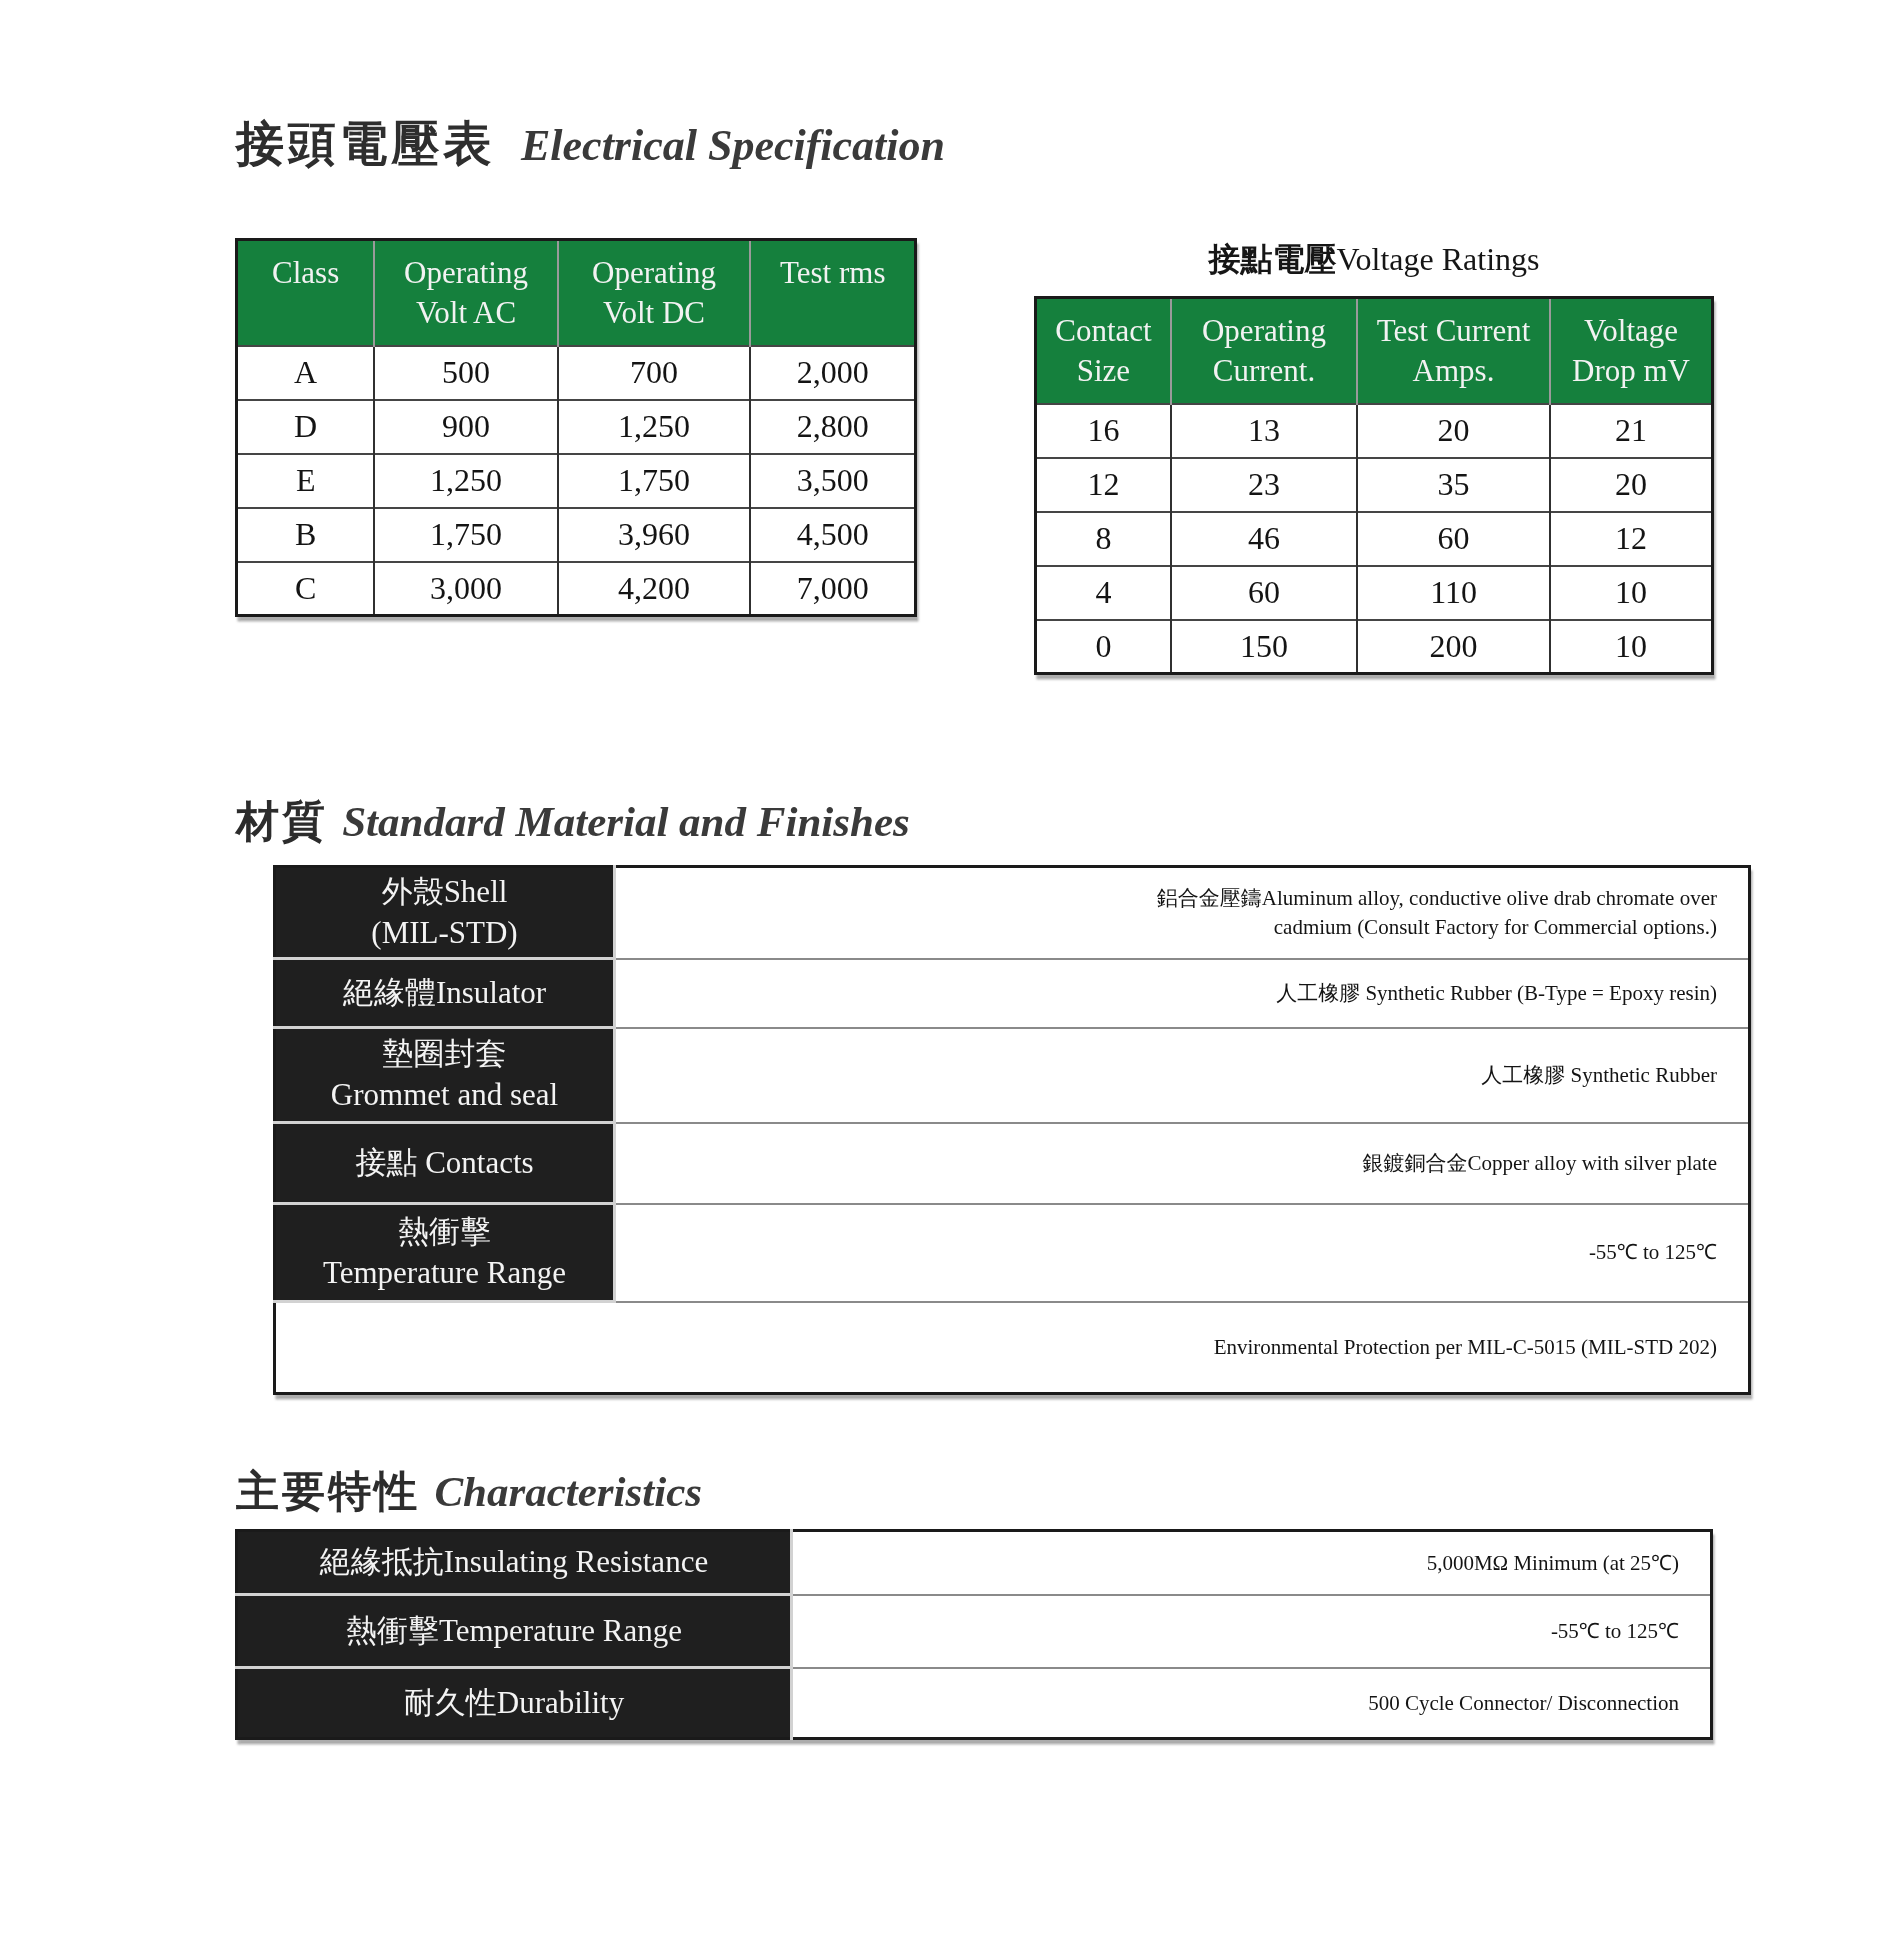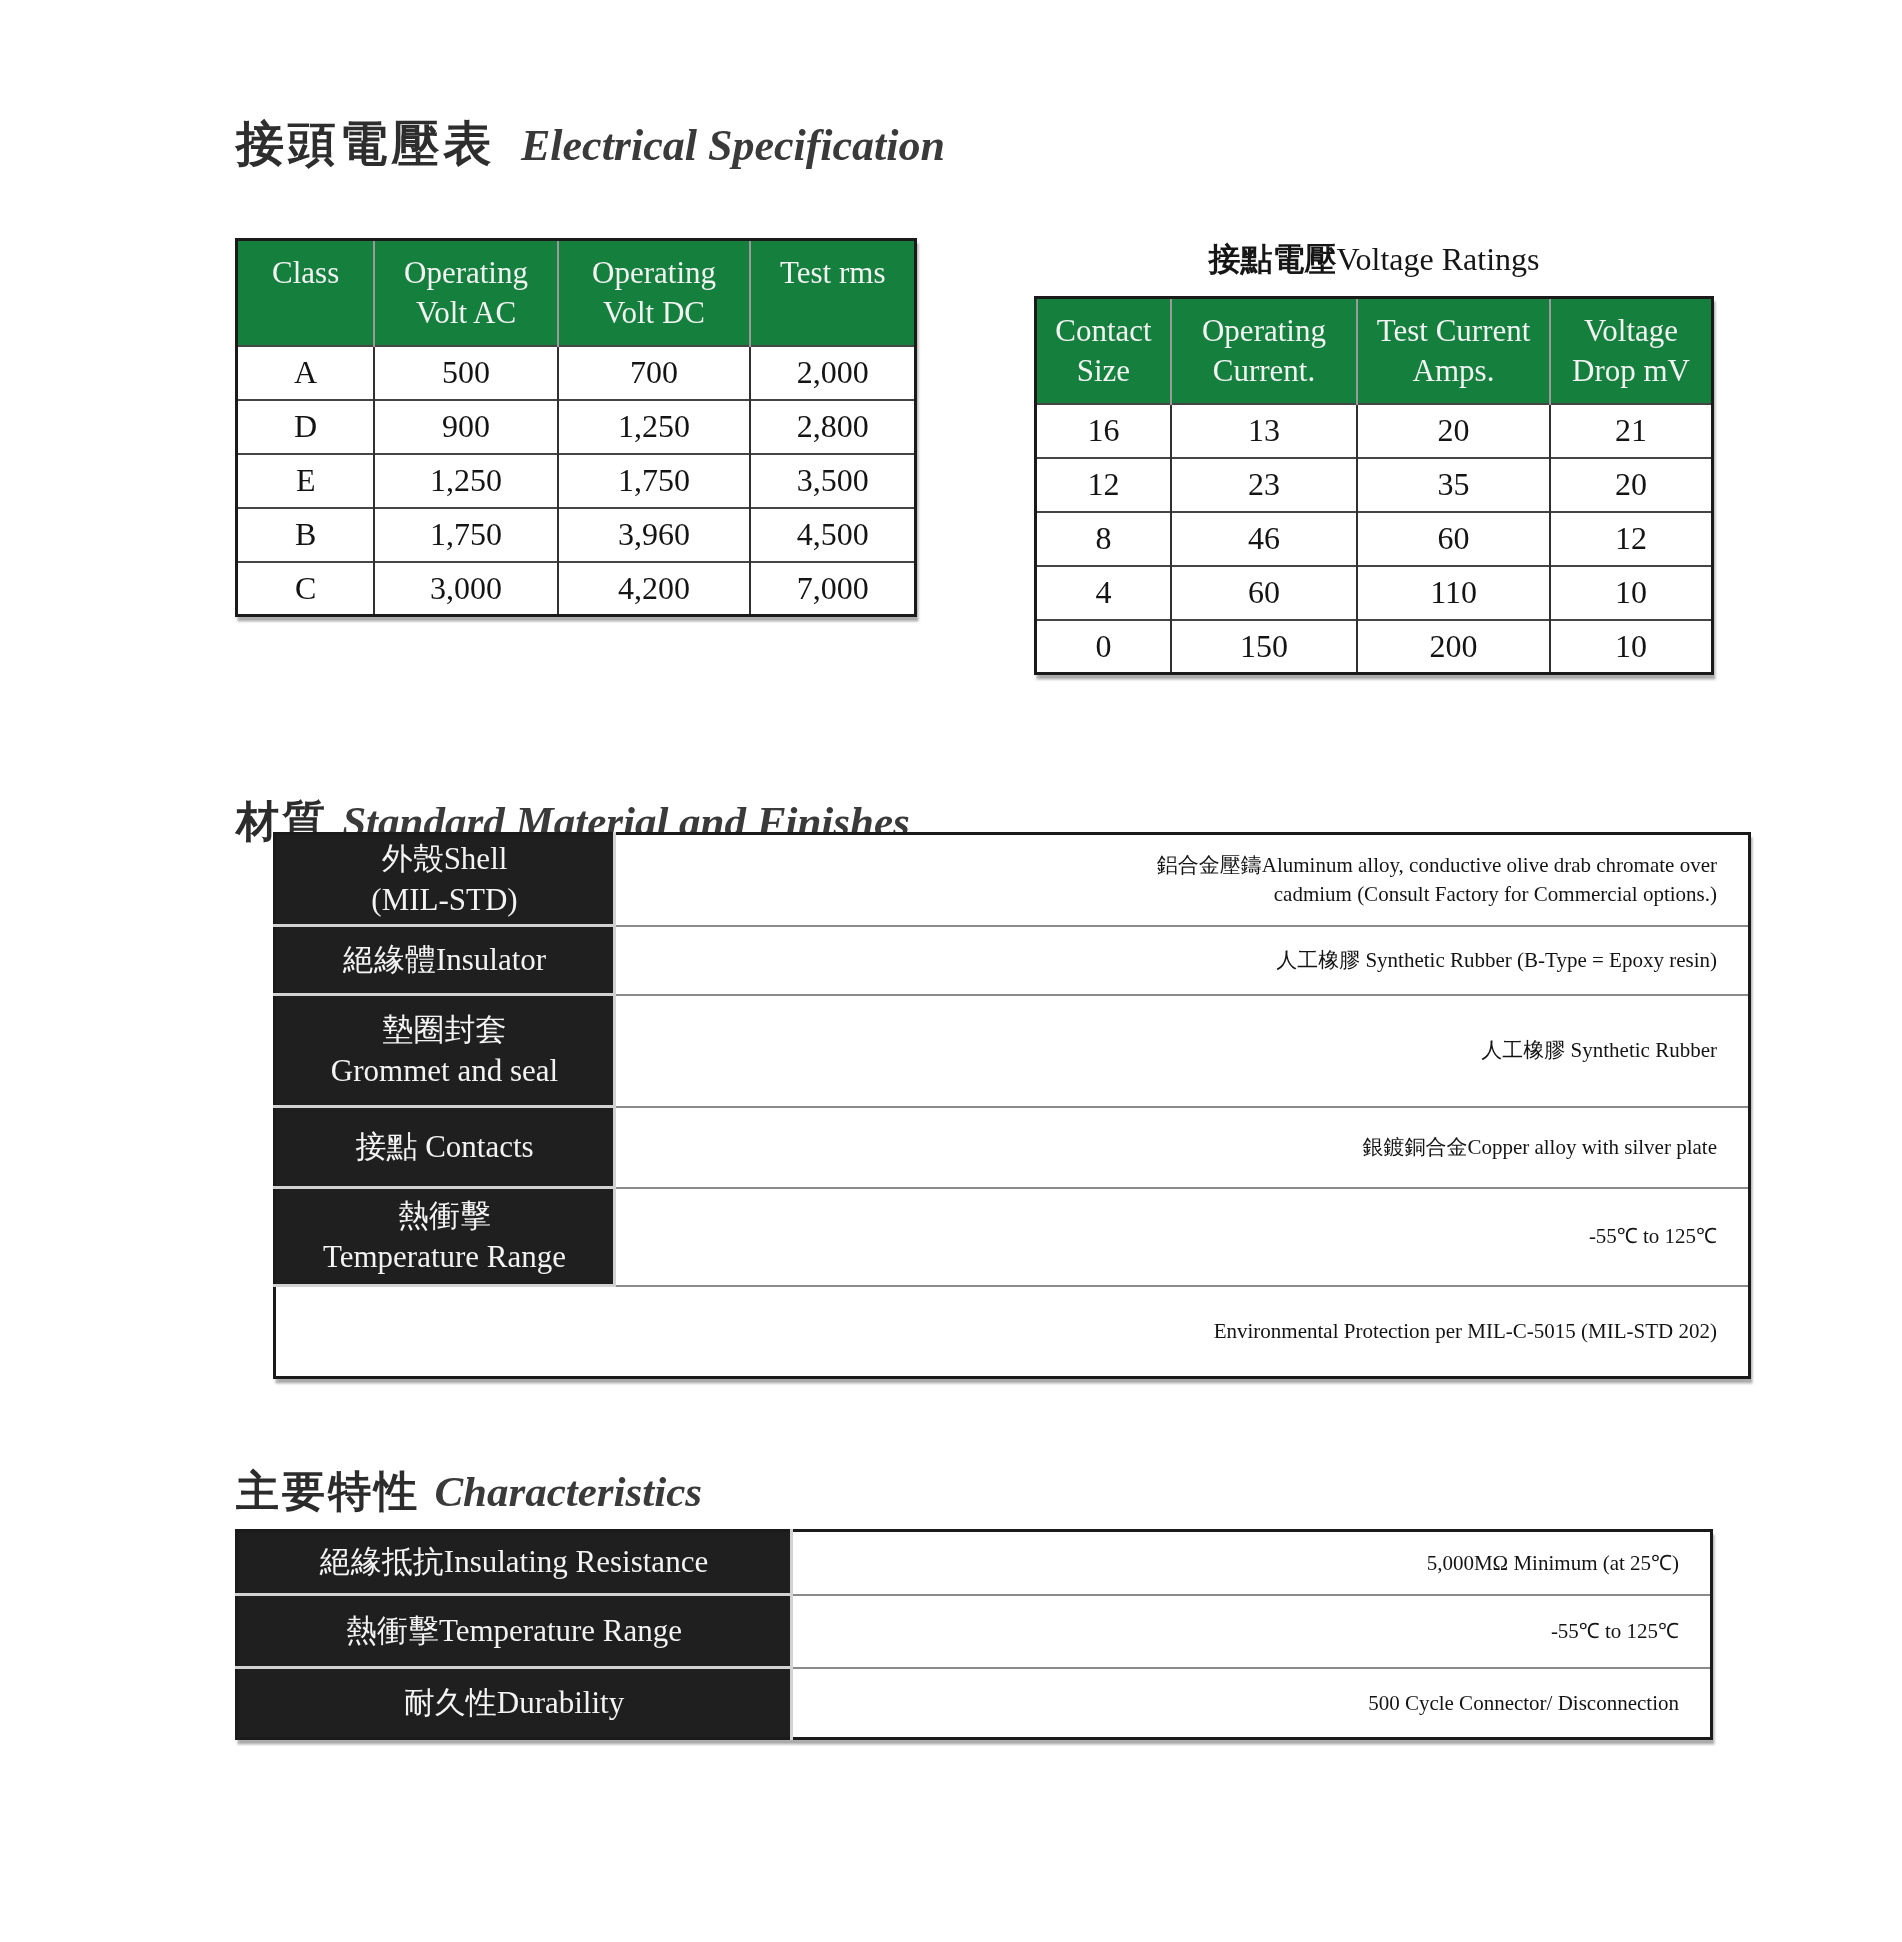--- a/index.html
+++ b/index.html
@@ -37,21 +37,21 @@
     vertical-align:top; padding-top:12.3px; padding-bottom:12.3px; line-height:1.28;
   }
   table.dtable th + th { border-left:2.3px solid #9a9a9a; }
   table.dtable td {
     text-align:center; font-size:32px; height:54px; border-top:2.3px solid #454545;
   }
   table.dtable td + td { border-left:2.3px solid #303030; }
 
   
   .spec-wrap { position:absolute; }
-  #mat-wrap  { left:235px; top:832px;padding-left:38px; }
+  #mat-wrap  { left:235px; top:865px;padding-left:38px; }
   #char-wrap { left:235px; top:1529px; }
   table.spec {
     width:1478px; border-collapse:collapse; border:3.8px solid #1a1a1a; background:#fff;
     box-shadow:2.3px 5.4px 2.3px rgba(70,70,70,0.45);
   }
   table.spec td.lbl {
     background:#1f1f1f; color:#f3f3f3; text-align:center; vertical-align:middle;
     font-size:31px; line-height:1.32;
     border-bottom:3.8px solid #d2d2d2; border-right:3.1px solid #d2d2d2;
   }
@@ -216,21 +216,21 @@
           </td>
       </tr>
       <tr style="height:69px">
         <td class="lbl">
             <div class="line">絕緣體Insulator</div>
           </td>
         <td class="val">
             <div class="line">人工橡膠 Synthetic Rubber  (B-Type = Epoxy resin)</div>
           </td>
       </tr>
-      <tr style="height:112px">
+      <tr style="height:95px">
         <td class="lbl">
             <div class="line">墊圈封套</div>
             <div class="line">Grommet and seal</div>
           </td>
         <td class="val">
             <div class="line">人工橡膠 Synthetic Rubber</div>
           </td>
       </tr>
       <tr style="height:81px">
         <td class="lbl">

